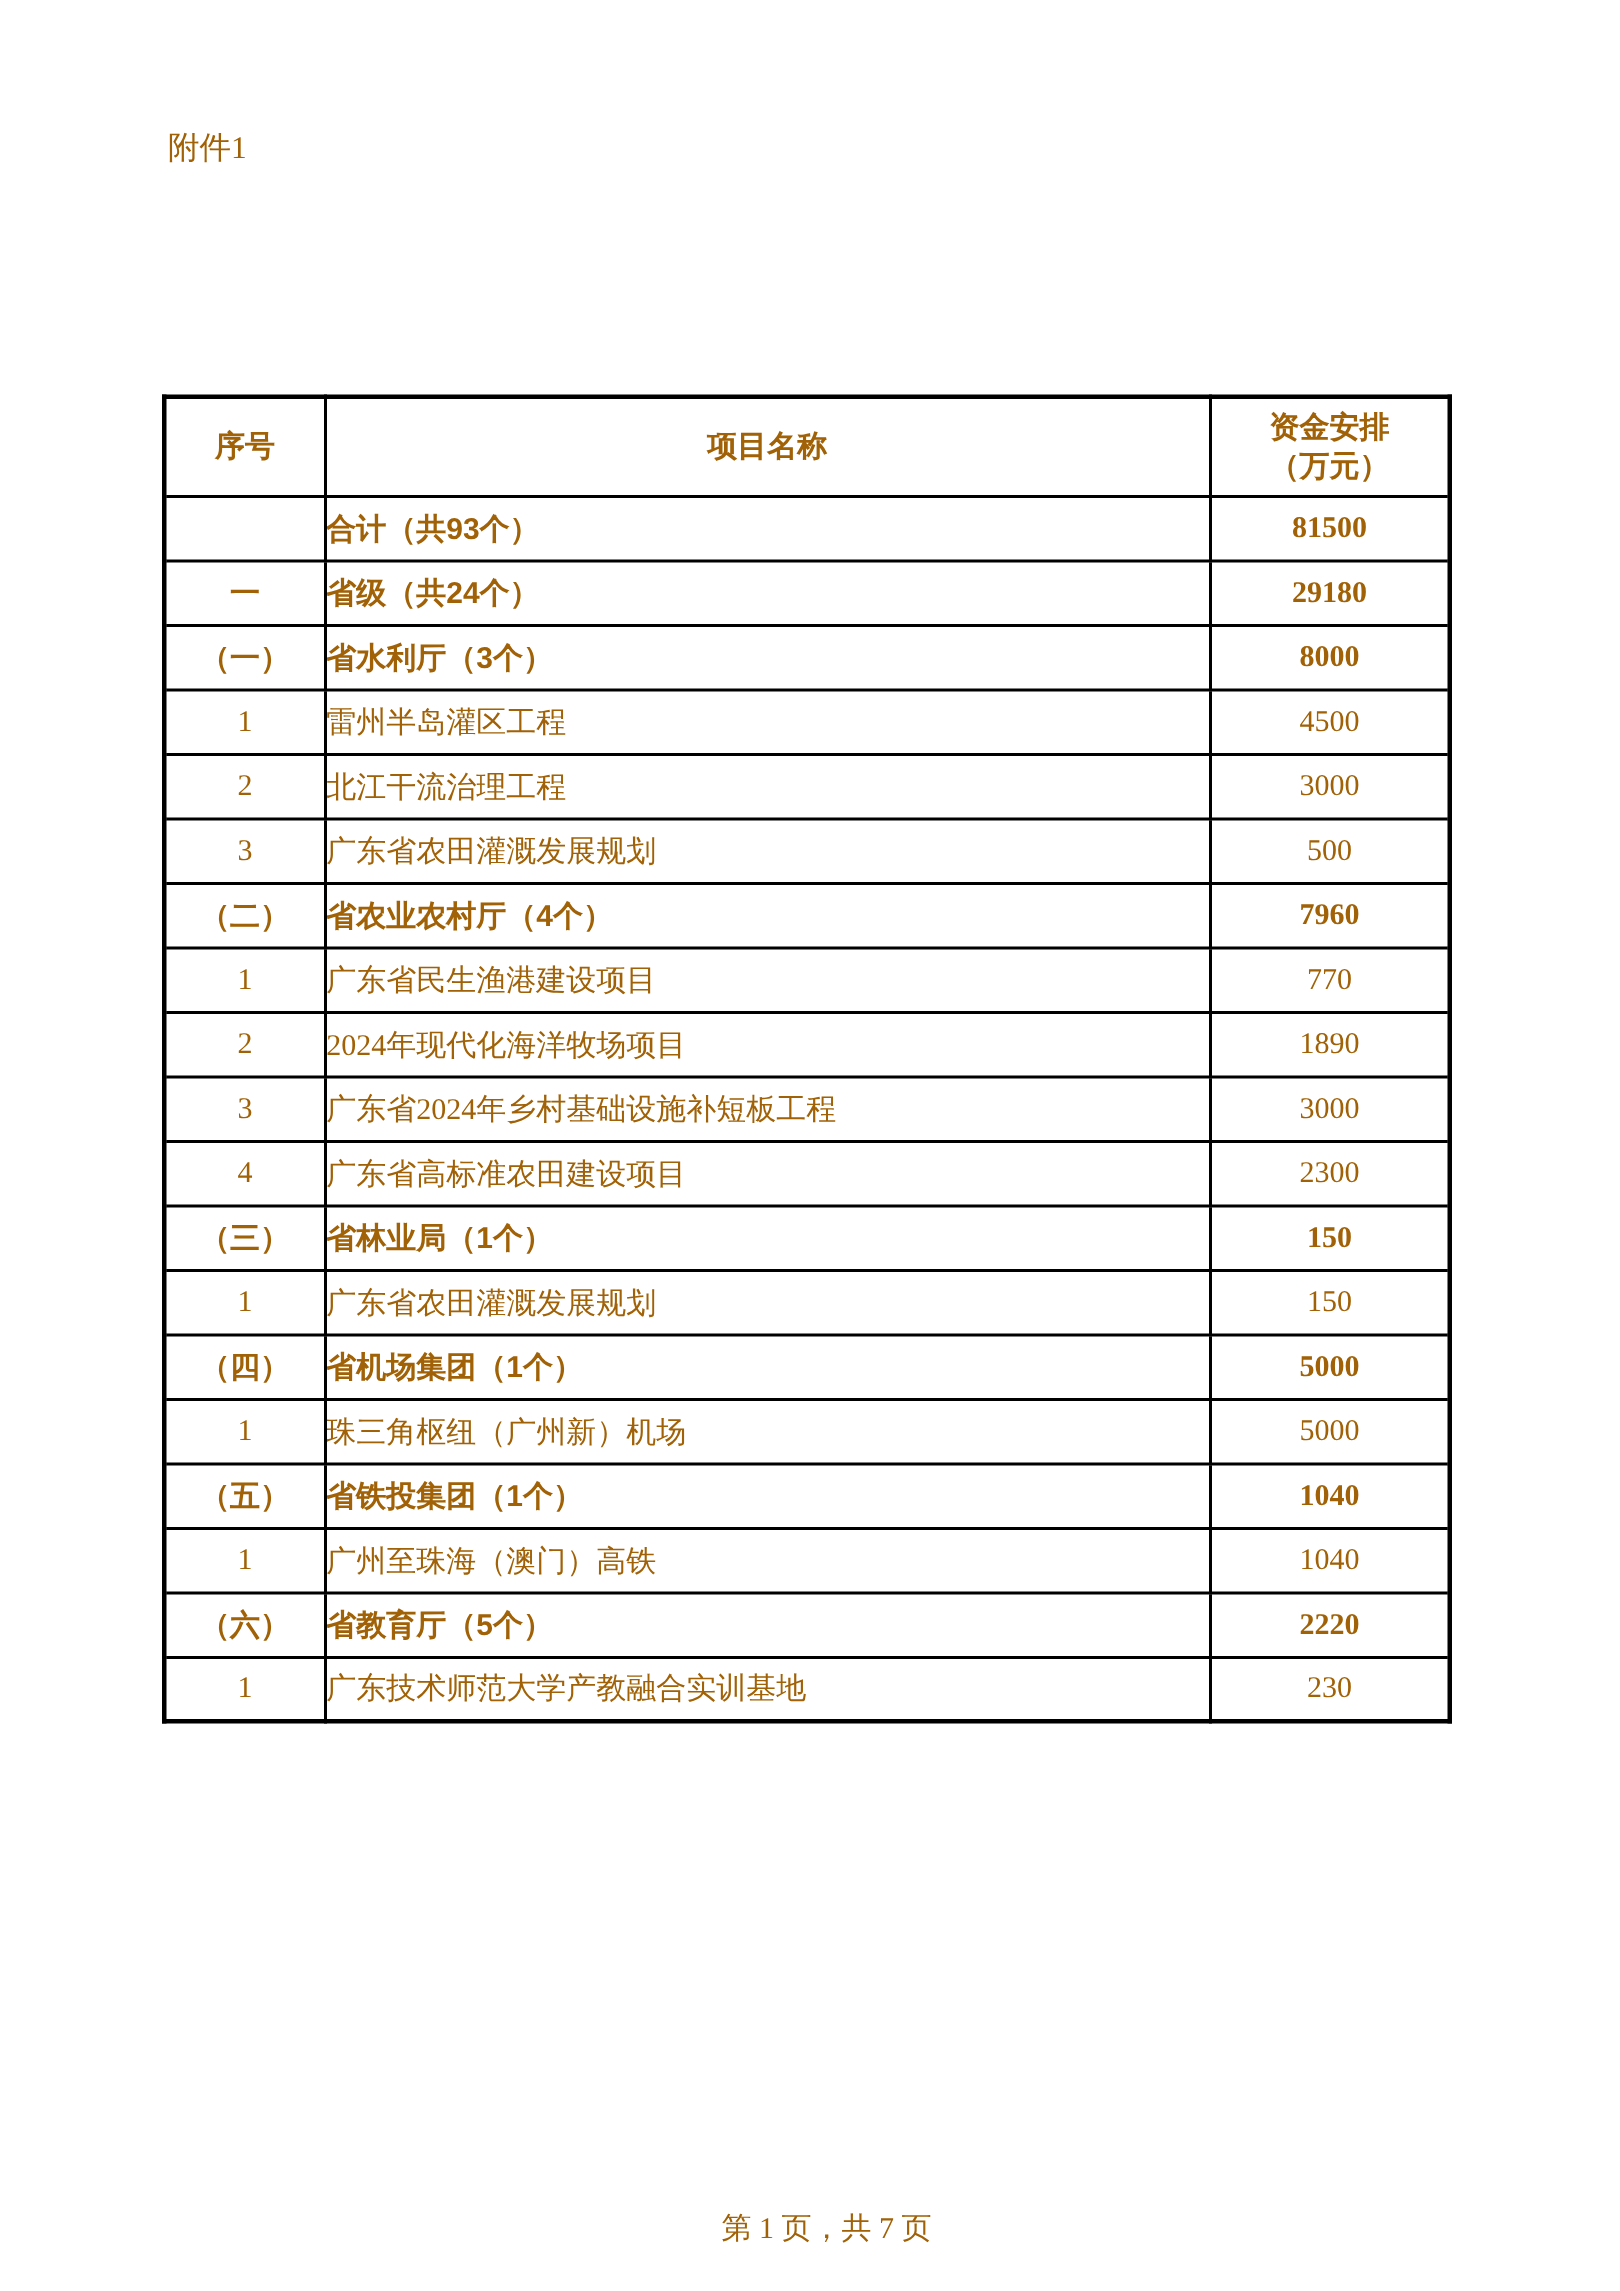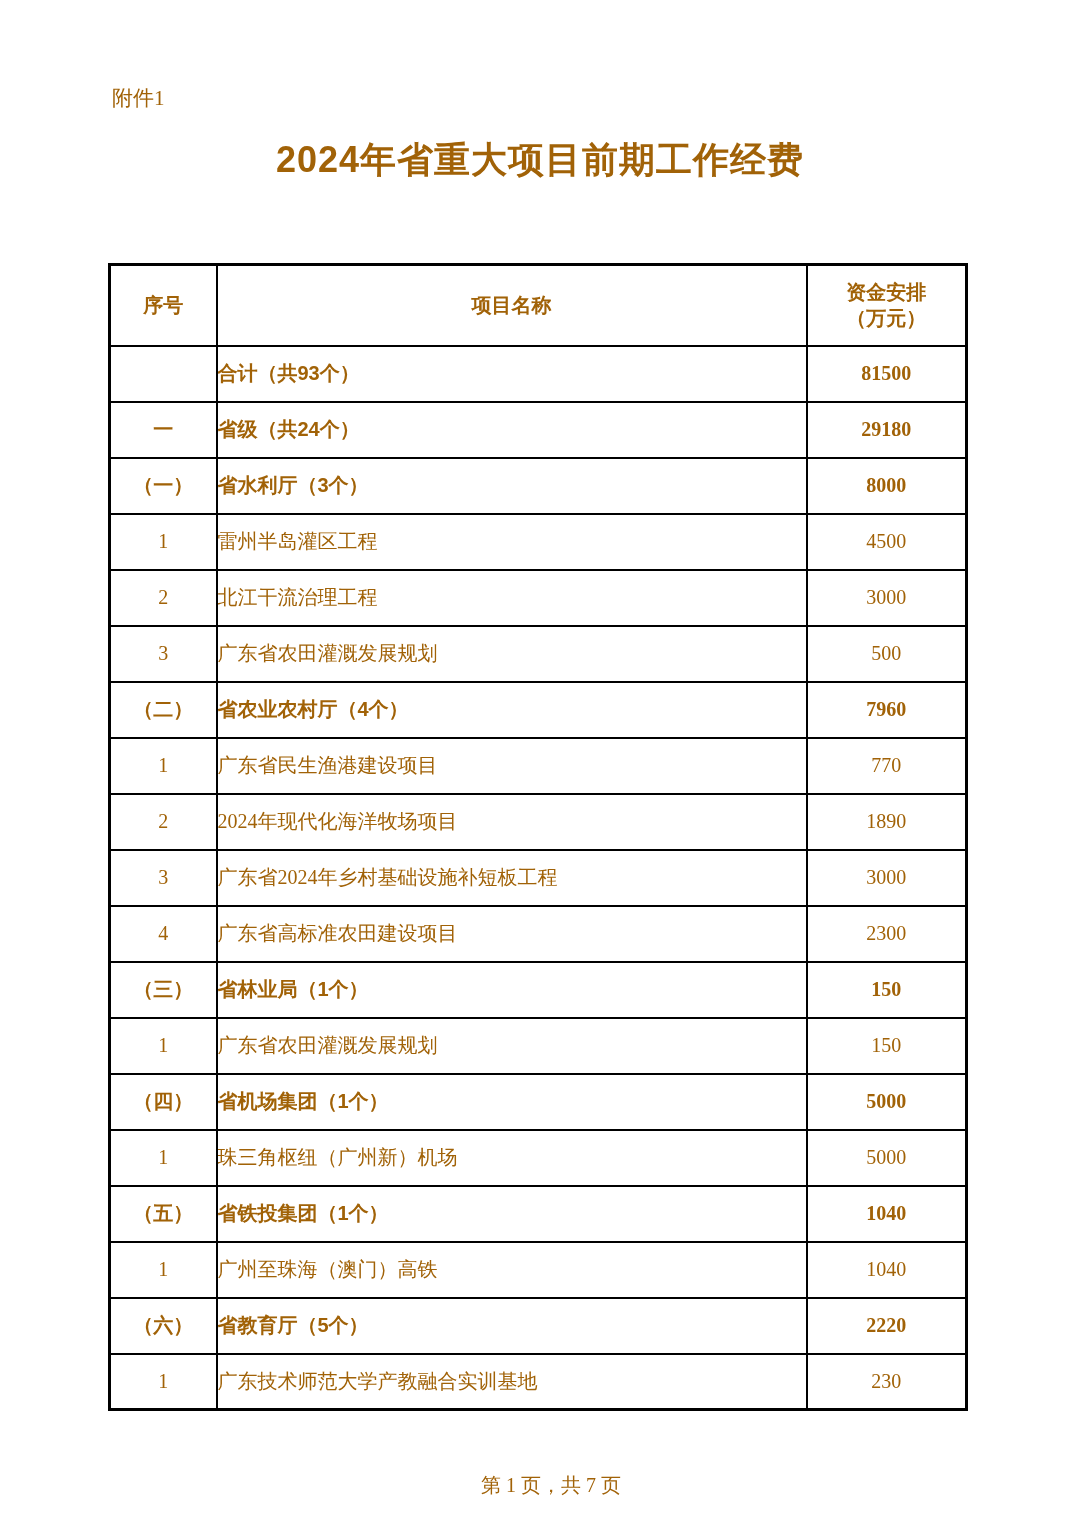--- a/index.html
+++ b/index.html
@@ -48,22 +48,22 @@
   table.plan-table th,
   table.plan-table td {
     border: 2px solid #000;
     padding: 0;
     vertical-align: middle;
     overflow: hidden;
   }
   col.c-index  { width: 107px; }
   col.c-name   { width: 590px; }
   col.c-amount { width: 160px; }
-  tr.head-row { height: 81px; }
-  tr.data-row { height: 56px; }
+  tr.head-row { height: 66px; }
+  tr.data-row { height: 43px; }
   th {
     font-family: "Liberation Sans", sans-serif;
     font-weight: bold;
     text-align: center;
     font-size: 20px;
     line-height: 26px;
   }
   td.cell-index {
     text-align: center;
   }
@@ -95,21 +95,20 @@
   }
 </style>
 </head>
 <body>
 
 <div class="page">
 
   <div class="attachment">附件1</div>
 
   <div class="doc-title">
-    <div>2024年省重大项目前期工作经费</div>
   </div>
 
   <table class="plan-table">
     <colgroup>
       <col class="c-index">
       <col class="c-name">
       <col class="c-amount">
     </colgroup>
     <thead>
       <tr class="head-row">

